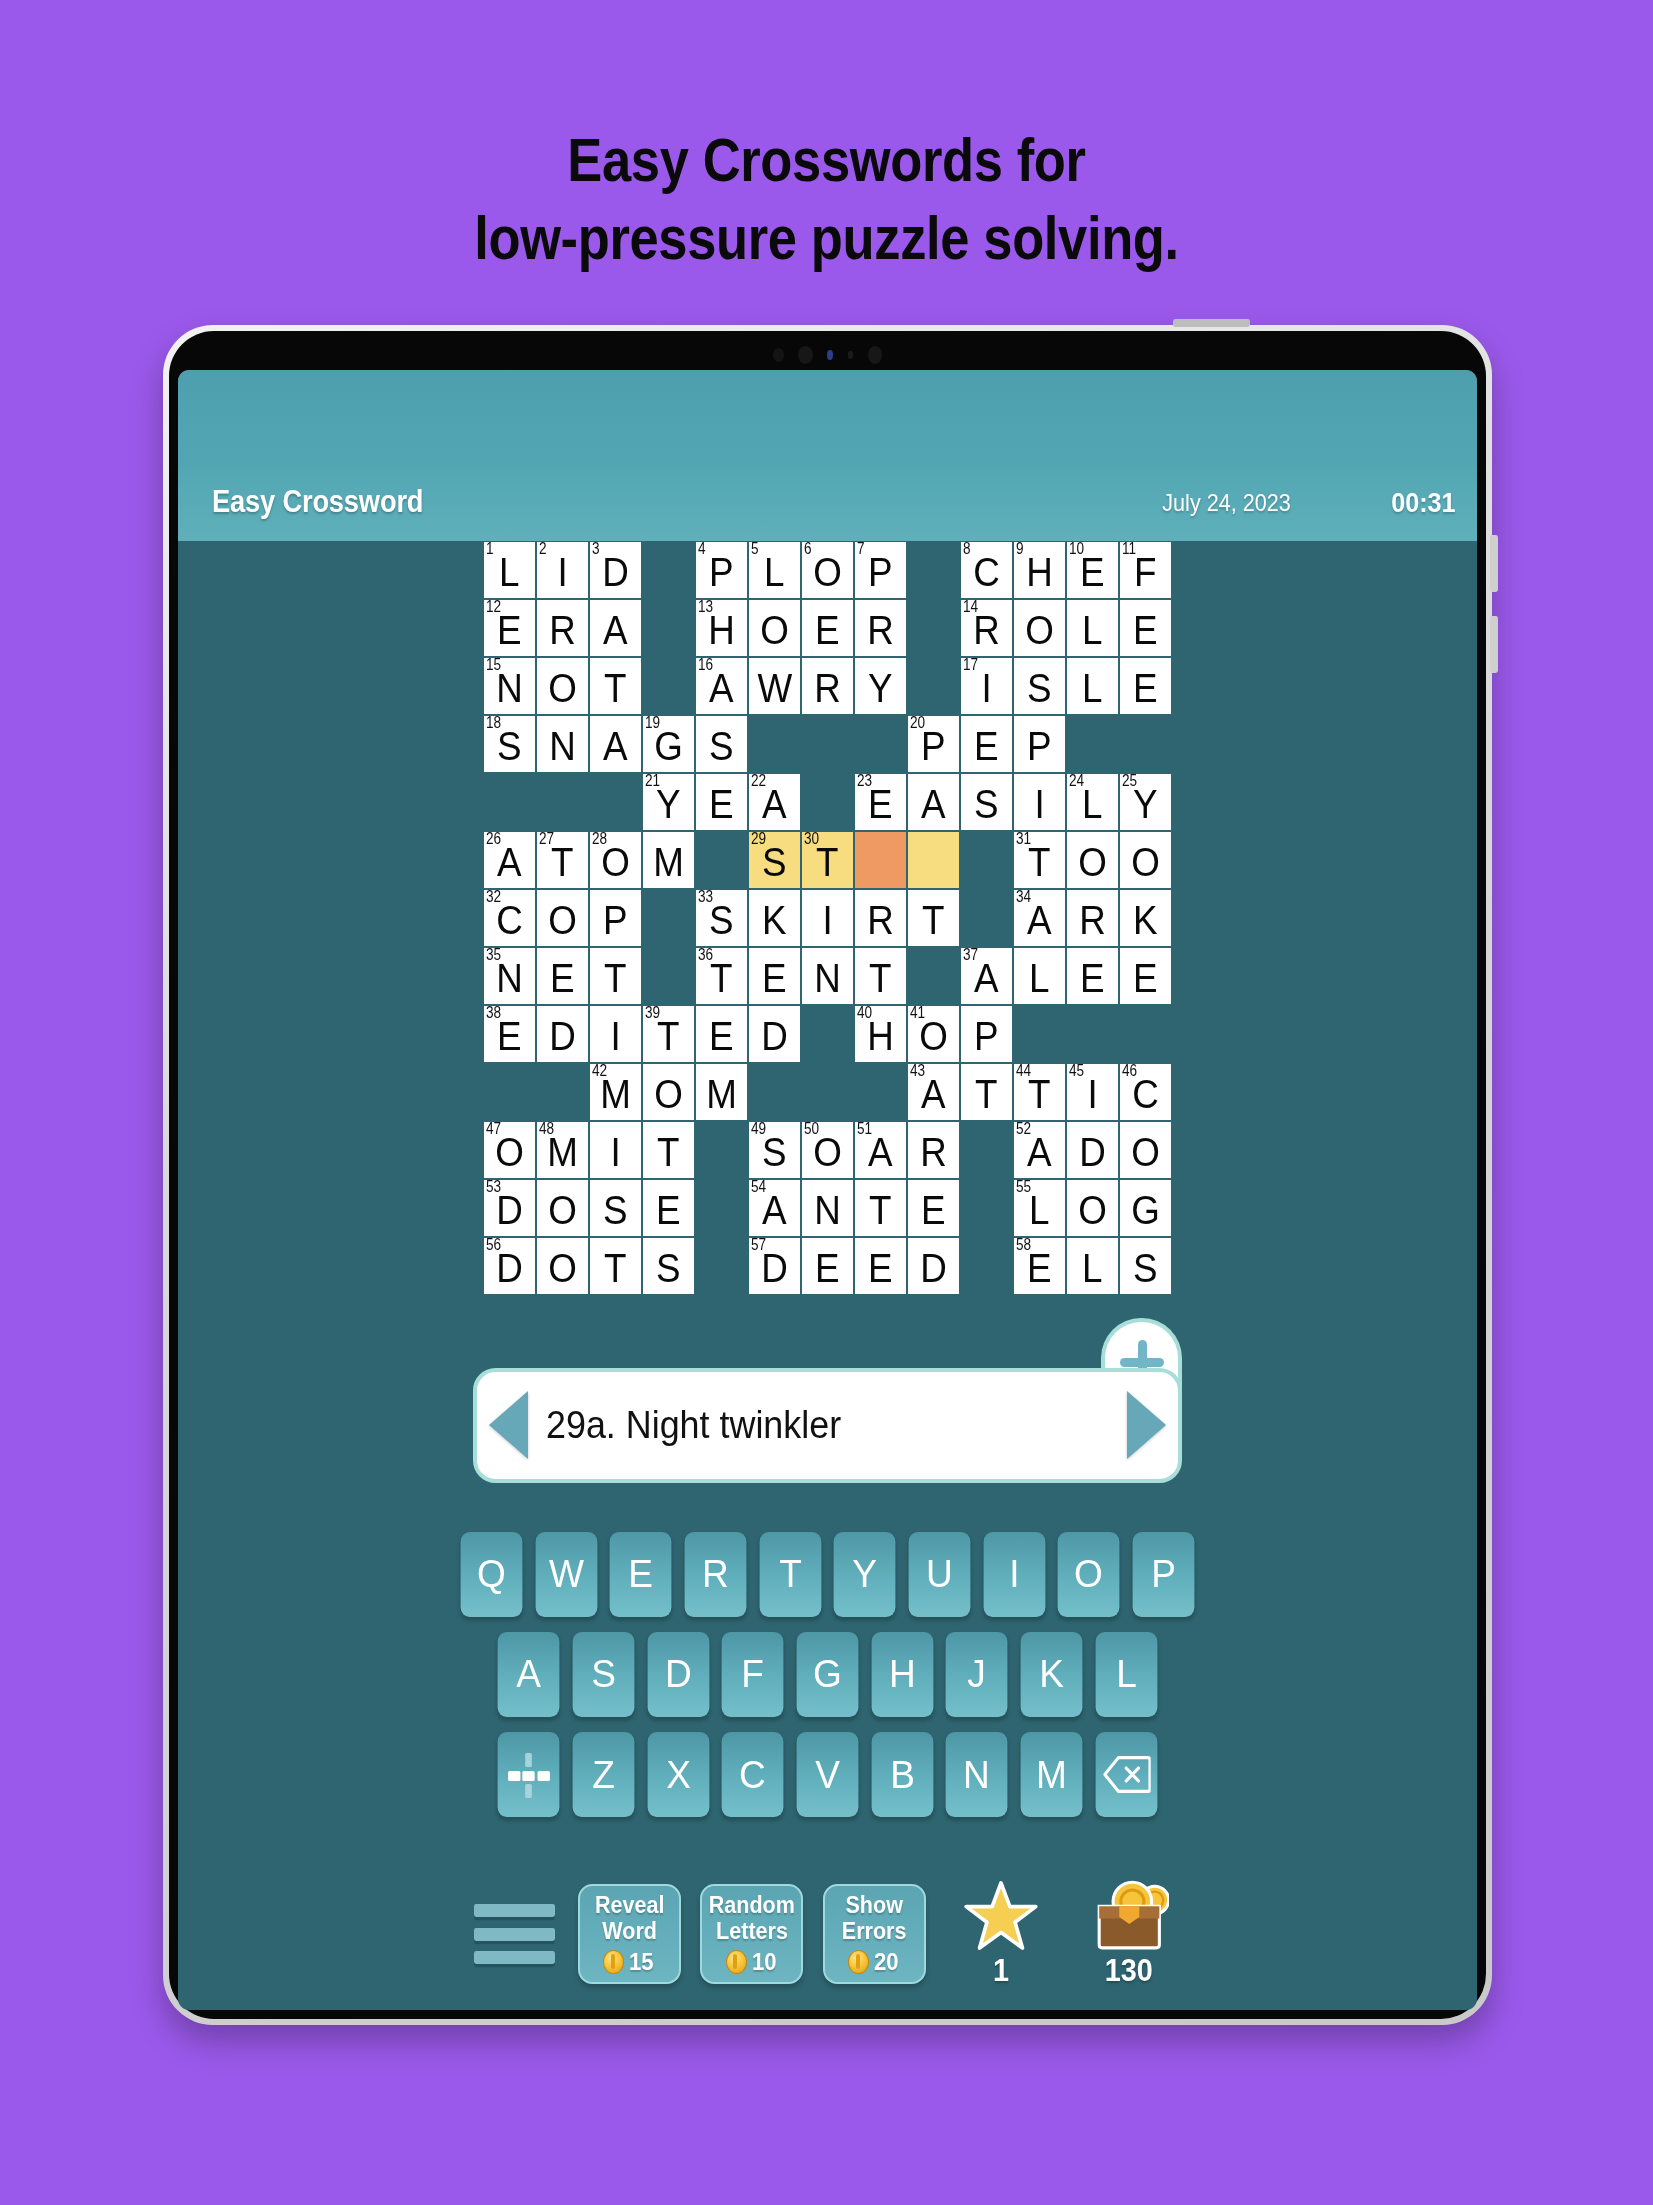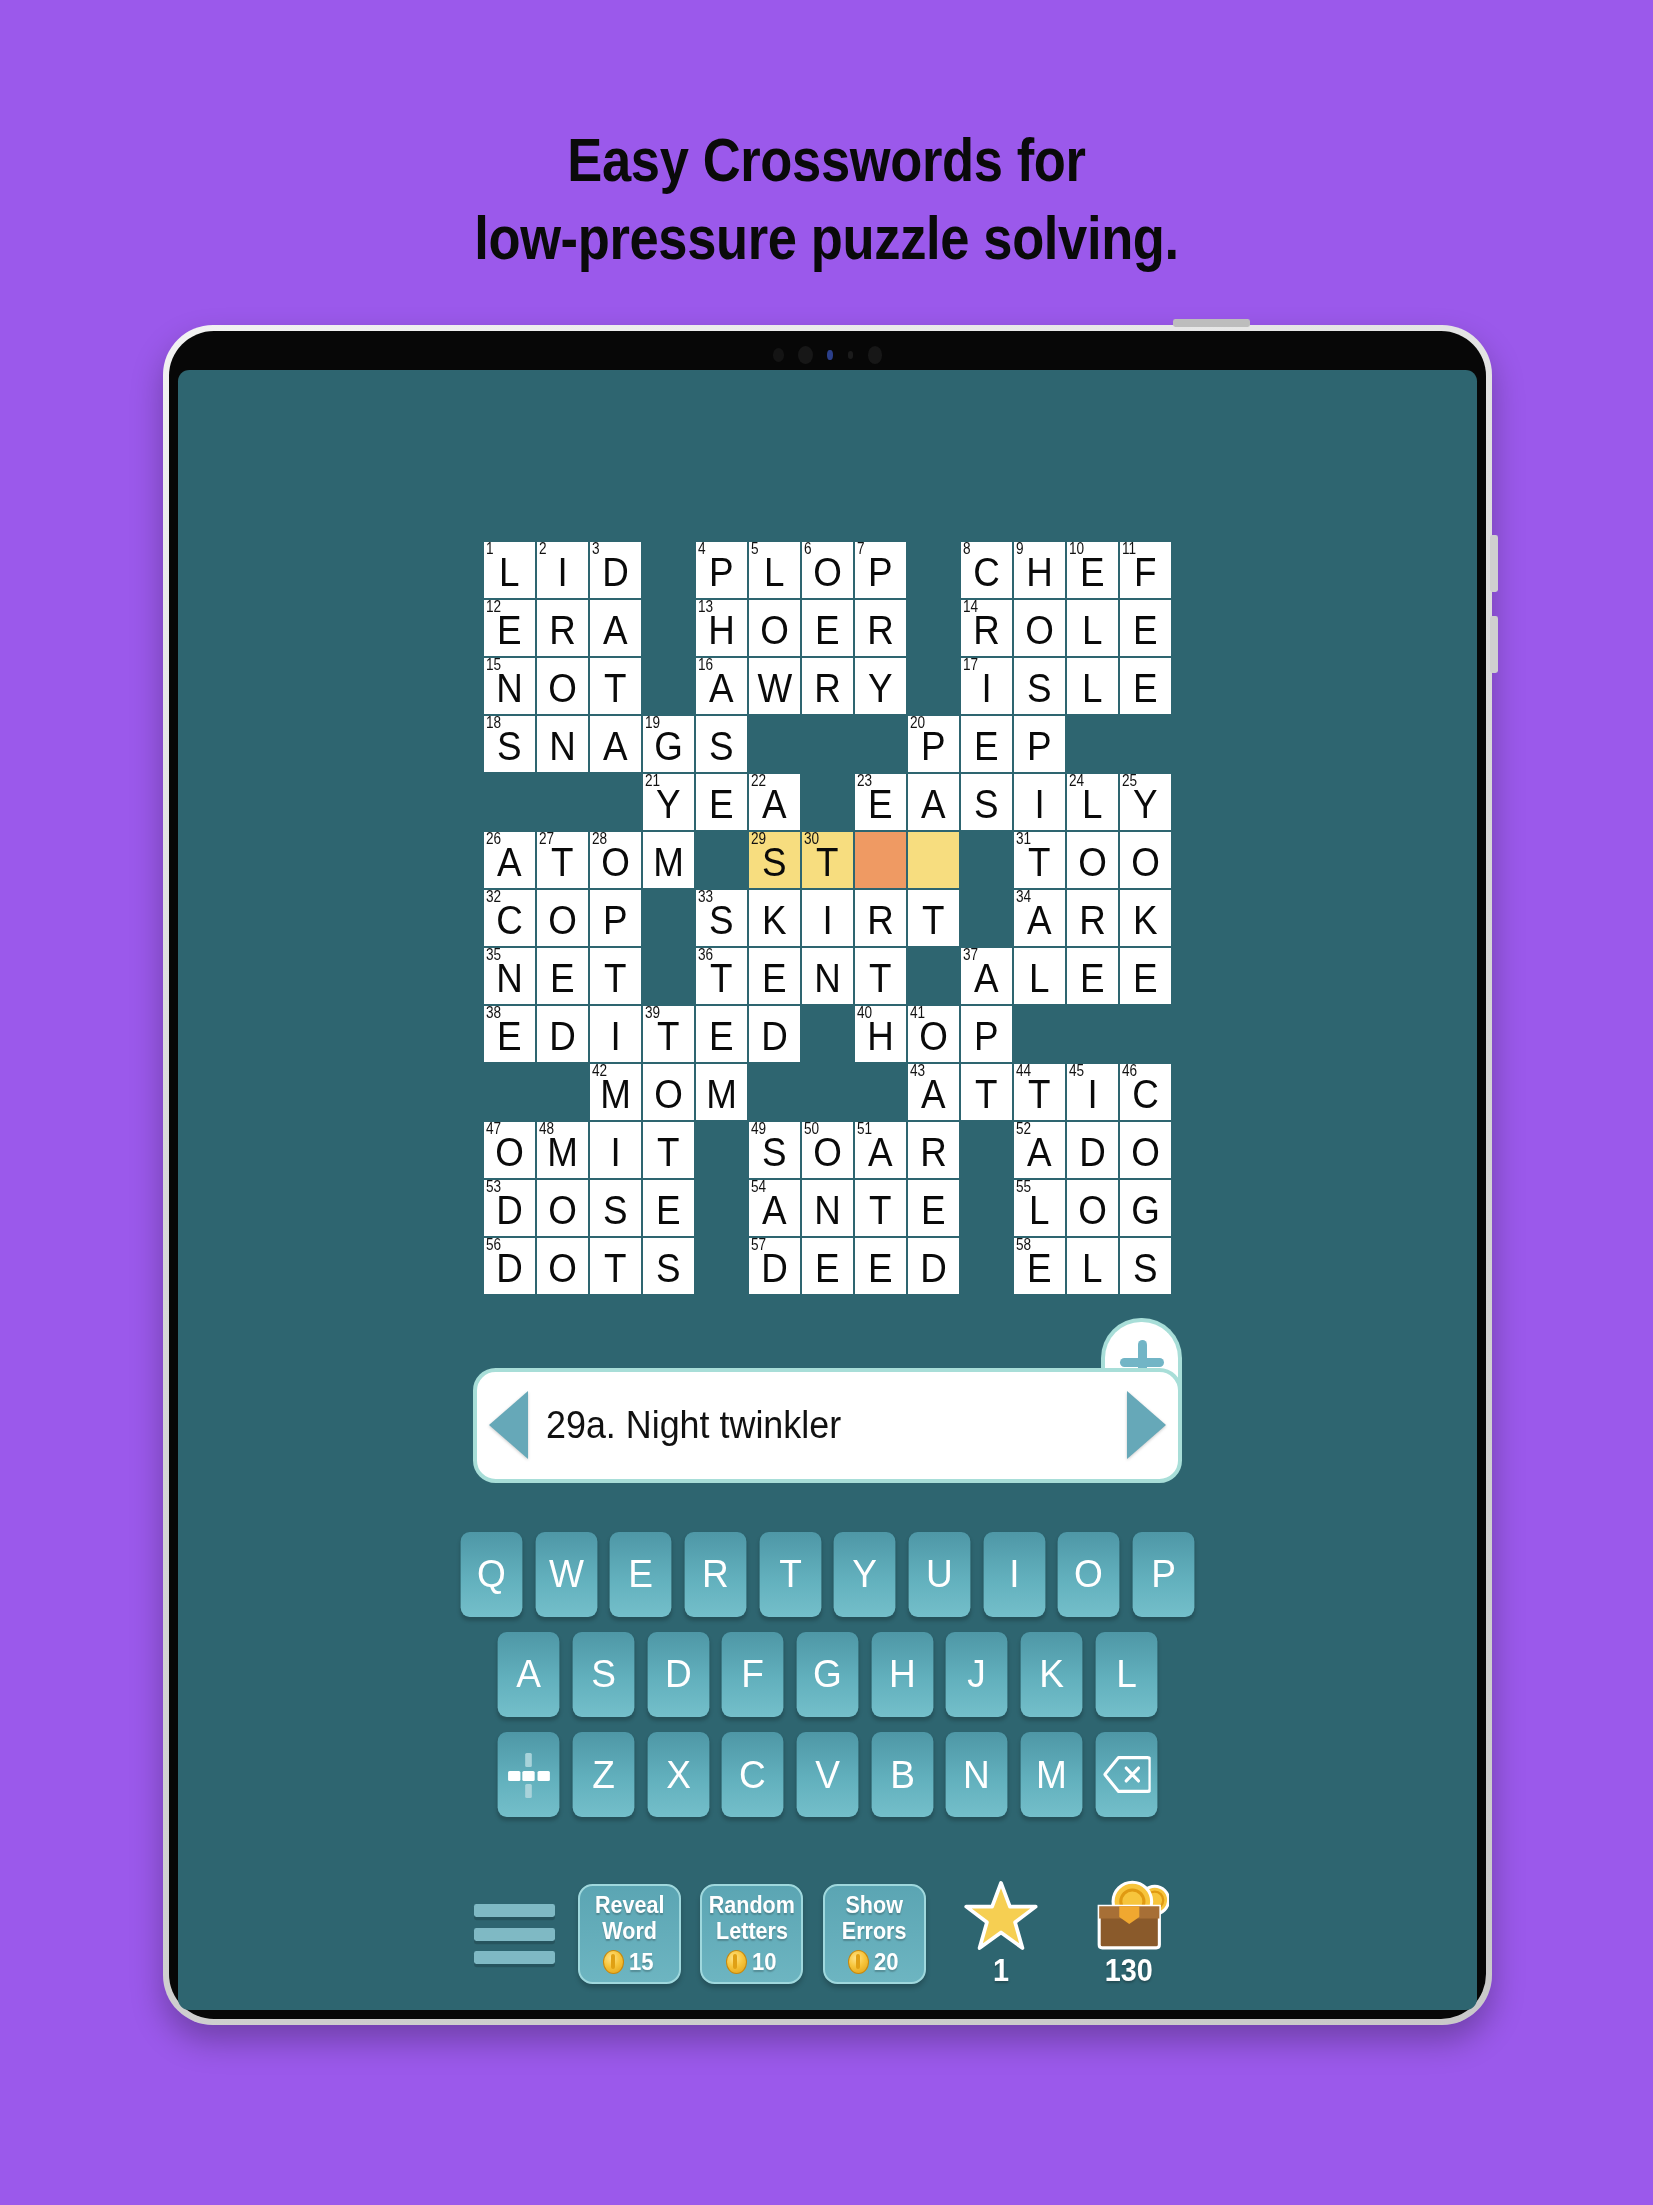--- a/index.html
+++ b/index.html
@@ -274,20 +274,25 @@
     <div class="cam-row">
       <div class="cam-dot"></div>
       <div class="cam-dot big"></div>
       <div class="cam-dot blue"></div>
       <div class="cam-dot tiny"></div>
       <div class="cam-dot big"></div>
     </div>
 
     <div class="screen">
 
+      <div class="app-header">
+        <div class="app-title">Easy Crossword</div>
+        <div class="app-date">July 24, 2023</div>
+        <div class="app-timer">00:31</div>
+      </div>
 
       <div class="grid-wrap">
         <div class="grid" id="grid">
             <div class="cell filled">
               <span class="num">1</span>
               <span class="ltr">L</span>
             </div>
             <div class="cell filled">
               <span class="num">2</span>
               <span class="ltr">I</span>

